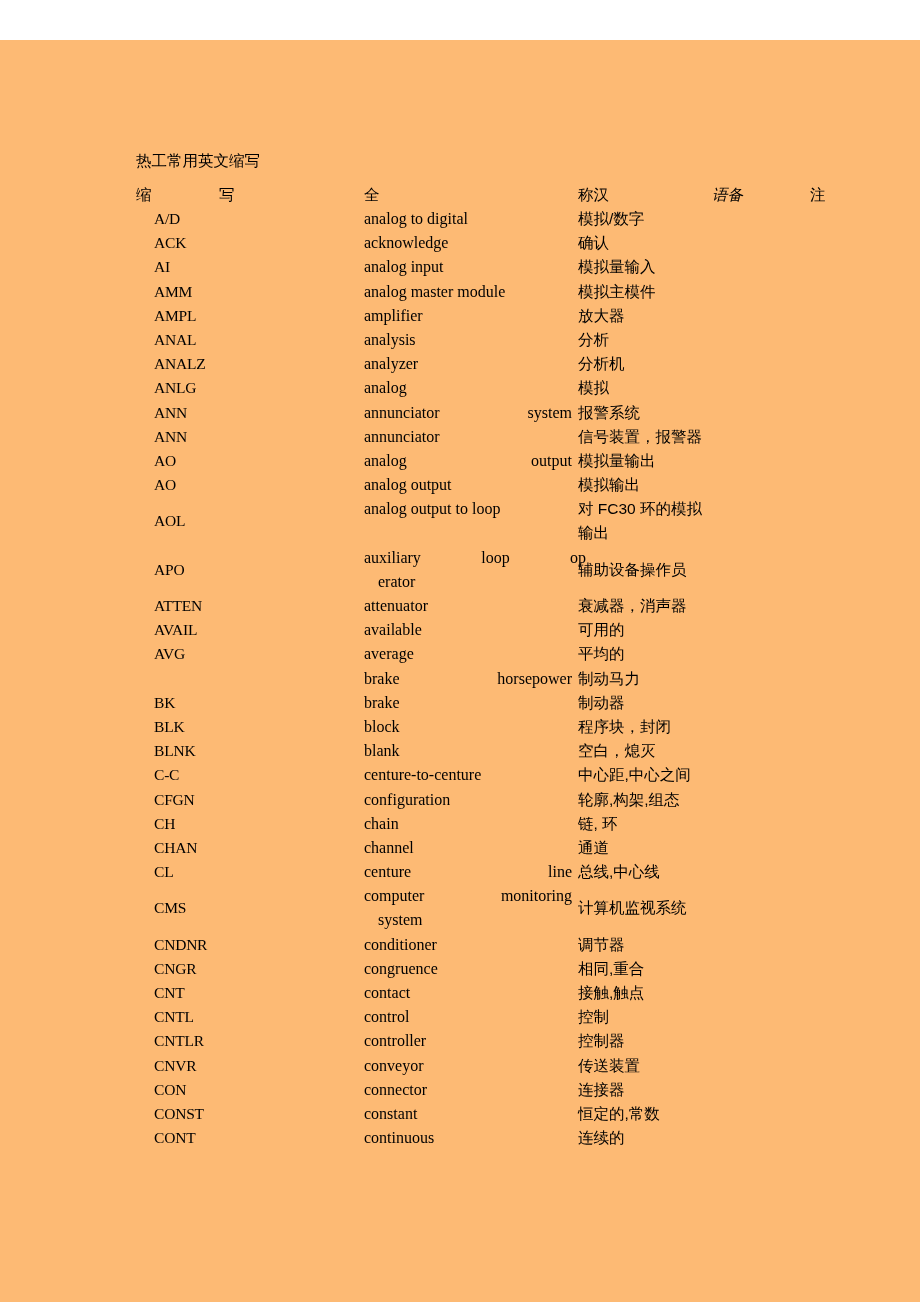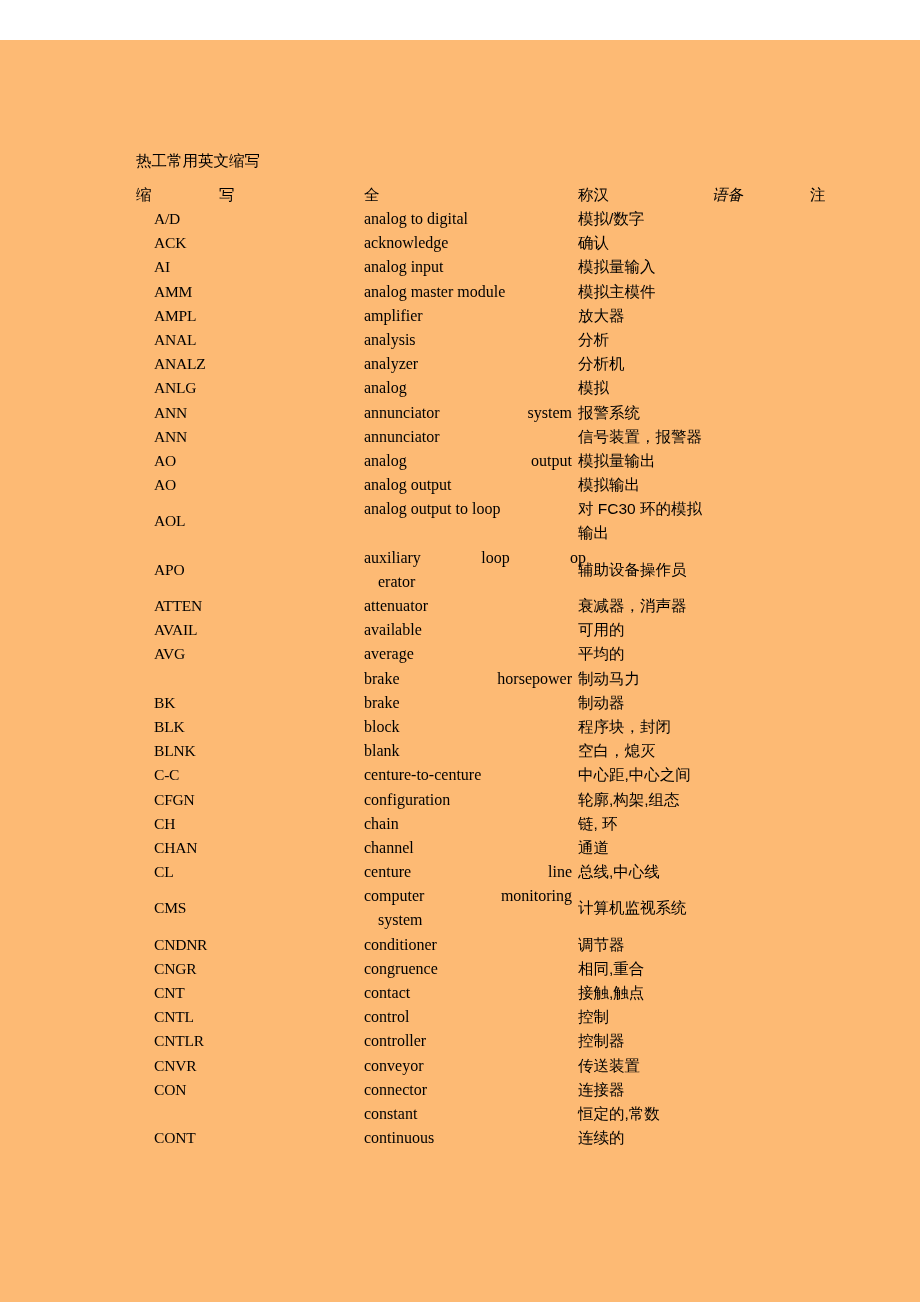--- a/index.html
+++ b/index.html
@@ -362,20 +362,21 @@
         <div class="cell c-cn">传送装置</div>
         <div class="cell c-note"></div>
       </div>
       <div class="row r1">
         <div class="cell c-abbr">CON</div>
         <div class="cell c-eng">connector</div>
         <div class="cell c-cn">连接器</div>
         <div class="cell c-note"></div>
       </div>
       <div class="row r1">
+        <div class="cell c-abbr">CONST</div>
         <div class="cell c-eng">constant</div>
         <div class="cell c-cn">恒定的,常数</div>
         <div class="cell c-note"></div>
       </div>
       <div class="row r1">
         <div class="cell c-abbr">CONT</div>
         <div class="cell c-eng">continuous</div>
         <div class="cell c-cn">连续的</div>
         <div class="cell c-note"></div>
       </div>

